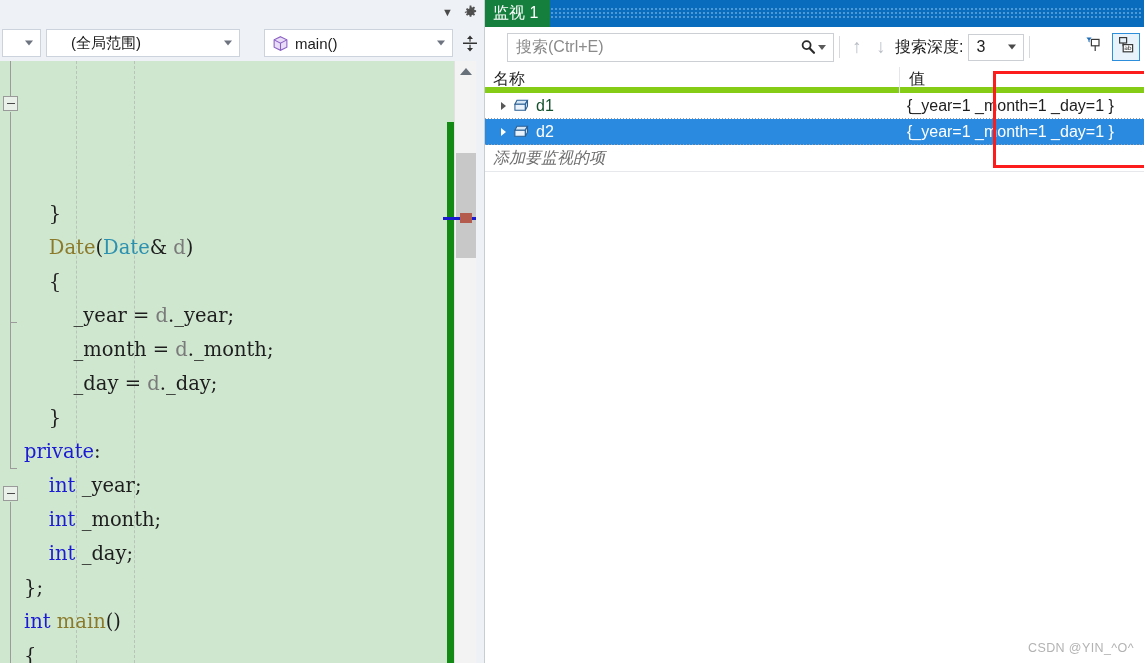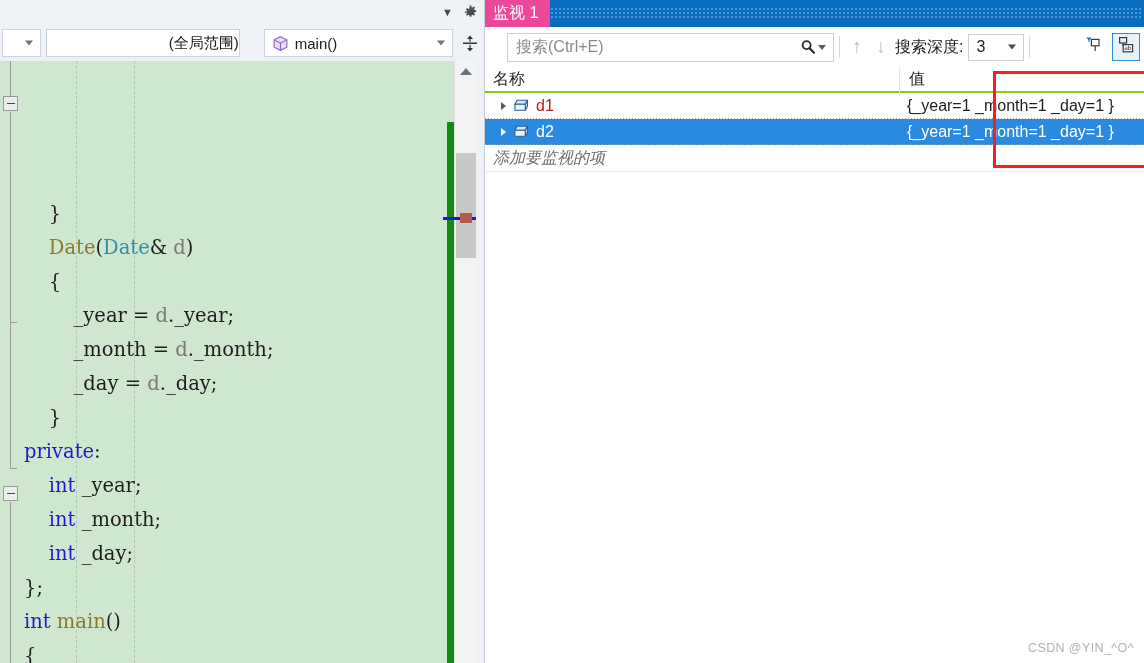--- a/index.html
+++ b/index.html
@@ -35,21 +35,21 @@
     position: absolute; left: 0; top: 25px; width: 484px; height: 36px;
     background: #eef1f5;
     display: flex; align-items: center;
   }
   .combo {
     height: 28px; background: #ffffff; border: 1px solid #cdd3dc;
     display: flex; align-items: center; position: relative;
     font-size: 15px; color: #1a1a1a;
   }
   #combo-project { width: 40px; margin-left: 2px; }
-  #combo-scope   { width: 198px; margin-left: 5px; justify-content: flex-end; }
+  #combo-scope   { width: 198px; margin-left: 5px; justify-content: flex-start; padding-left: 24px; }
   #combo-func    { width: 193px; margin-left: 24px; padding-left: 7px; gap: 6px; }
   .combo .caret {
     position: absolute; right: 7px; top: 50%; transform: translateY(-50%);
     width: 0; height: 0; border-left: 4px solid transparent;
     border-right: 4px solid transparent; border-top: 5px solid #6d7480;
   }
   .cube-ic { width: 17px; height: 17px; flex: 0 0 auto; }
   #combo-func .fn-label { font-size: 15px; color: #1c1c1c; }
   #split-btn {
     width: 28px; height: 28px; margin-left: 4px;
@@ -141,21 +141,21 @@
   }
   #watch-titlebar {
     position: absolute; left: 0; top: 0; width: 660px; height: 27px;
     background: #0a6cbd;
     display: flex; align-items: center;
   }
   #watch-tab {
     height: 27px; padding: 0 12px 0 8px;
     display: flex; align-items: center;
     color: #ffffff; font-size: 16px;
-    background: #ec4899;
+    background: #15803d;
   }
   #titlebar-grip {
     flex: 1; height: 27px; position: relative; overflow: hidden;
   }
   #titlebar-grip::before {
     content: ""; position: absolute; left: 0; top: 7px; right: 4px; height: 12px;
     background-image:
       radial-gradient(circle, #4e9ad6 0.9px, transparent 1.1px);
     background-size: 4px 4px;
   }
@@ -201,21 +201,21 @@
   }
   .tb-icon-btn.selected { border: 1px solid #2d8fdb; background: #e7f2fb; }
 
   
   #watch-grid {
     position: absolute; left: 0; top: 67px; width: 660px; height: 596px;
     background: #ffffff;
   }
   #grid-header {
     position: absolute; left: 0; top: 0; width: 660px; height: 26px;
-    background: #ffffff; border-bottom: 2px solid #84cc16;
+    background: #ffffff; border-bottom: 6px solid #84cc16;
   }
   .col-h {
     position: absolute; top: 2px; font-size: 16px; color: #1e1e1e;
   }
   #col-name { left: 8px; }
   #col-value { left: 424px; }
   .col-div {
     position: absolute; top: 0; width: 1px; height: 26px; background: #e4e6ea;
   }
 
@@ -225,21 +225,21 @@
   }
   .grid-row .expander {
     width: 17px; display: flex; align-items: center; justify-content: center;
     margin-left: 10px;
   }
   .tri-right {
     width: 0; height: 0; border-top: 4px solid transparent;
     border-bottom: 4px solid transparent; border-left: 5px solid #585858;
   }
   .obj-ic { width: 19px; height: 16px; margin-right: 5px; }
-  .row-name { font-size: 16px; color: #b91c1c; }
+  .row-name { font-size: 16px; color: #14532d; }
   .row-value {
     position: absolute; left: 422px; font-size: 16px; color: #1e1e1e;
     font-family: "Liberation Sans", sans-serif;
   }
   .grid-row.selected { background: #2a8ae0; }
   .grid-row.selected .row-name,
   .grid-row.selected .row-value { color: #ffffff; }
   .grid-row.selected .tri-right { border-left-color: #ffffff; }
   .row-sep {
     position: absolute; left: 0; width: 660px; height: 1px;

